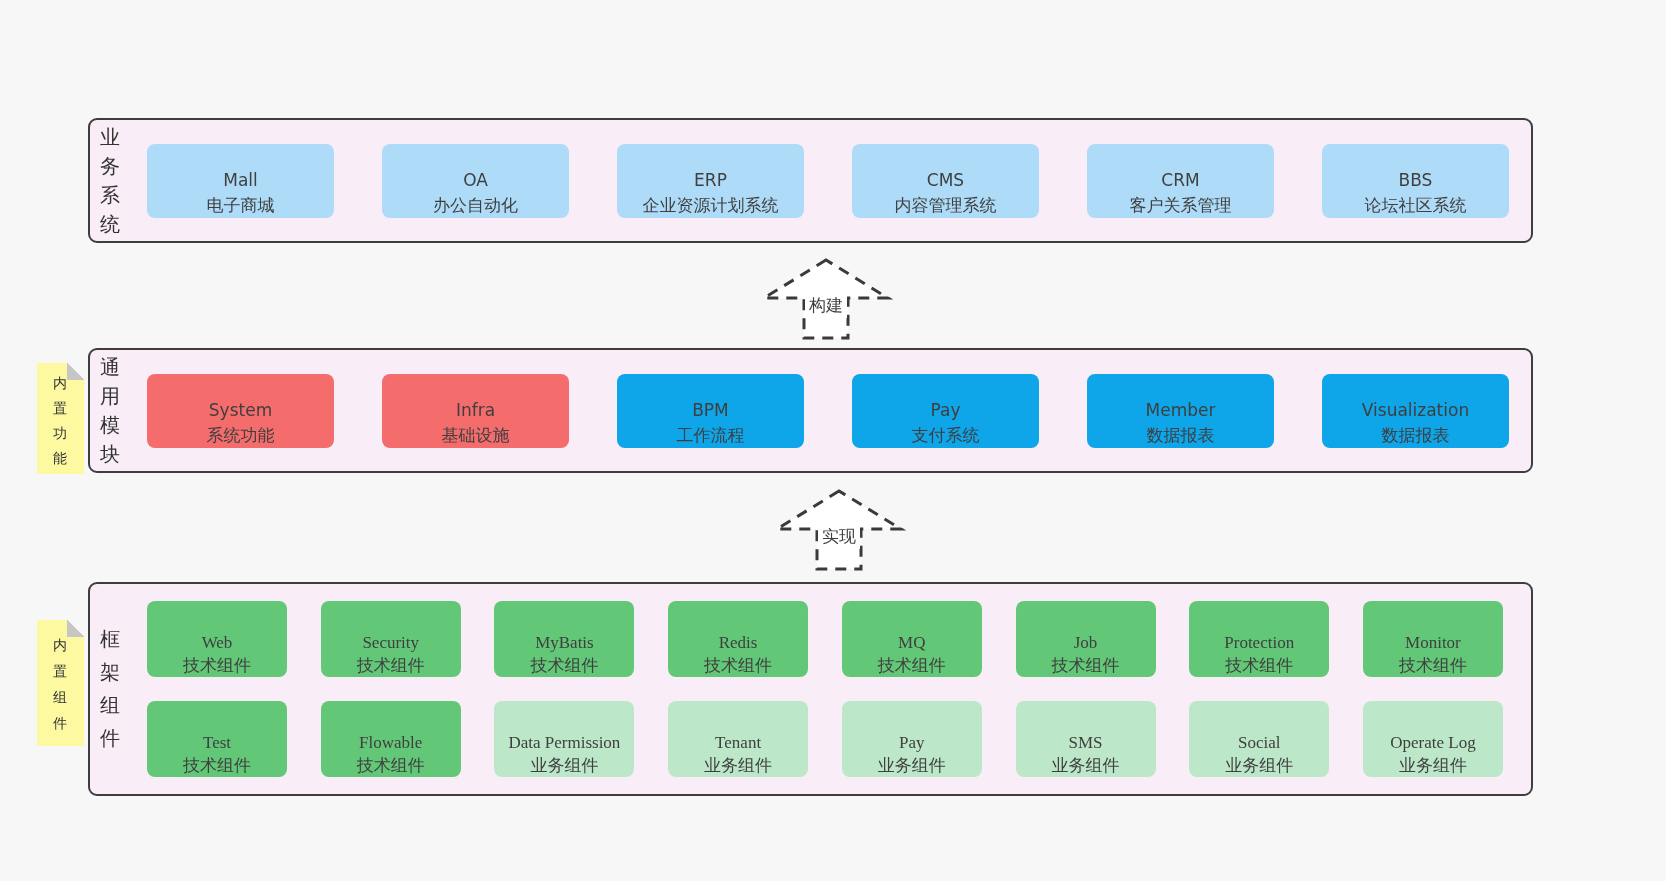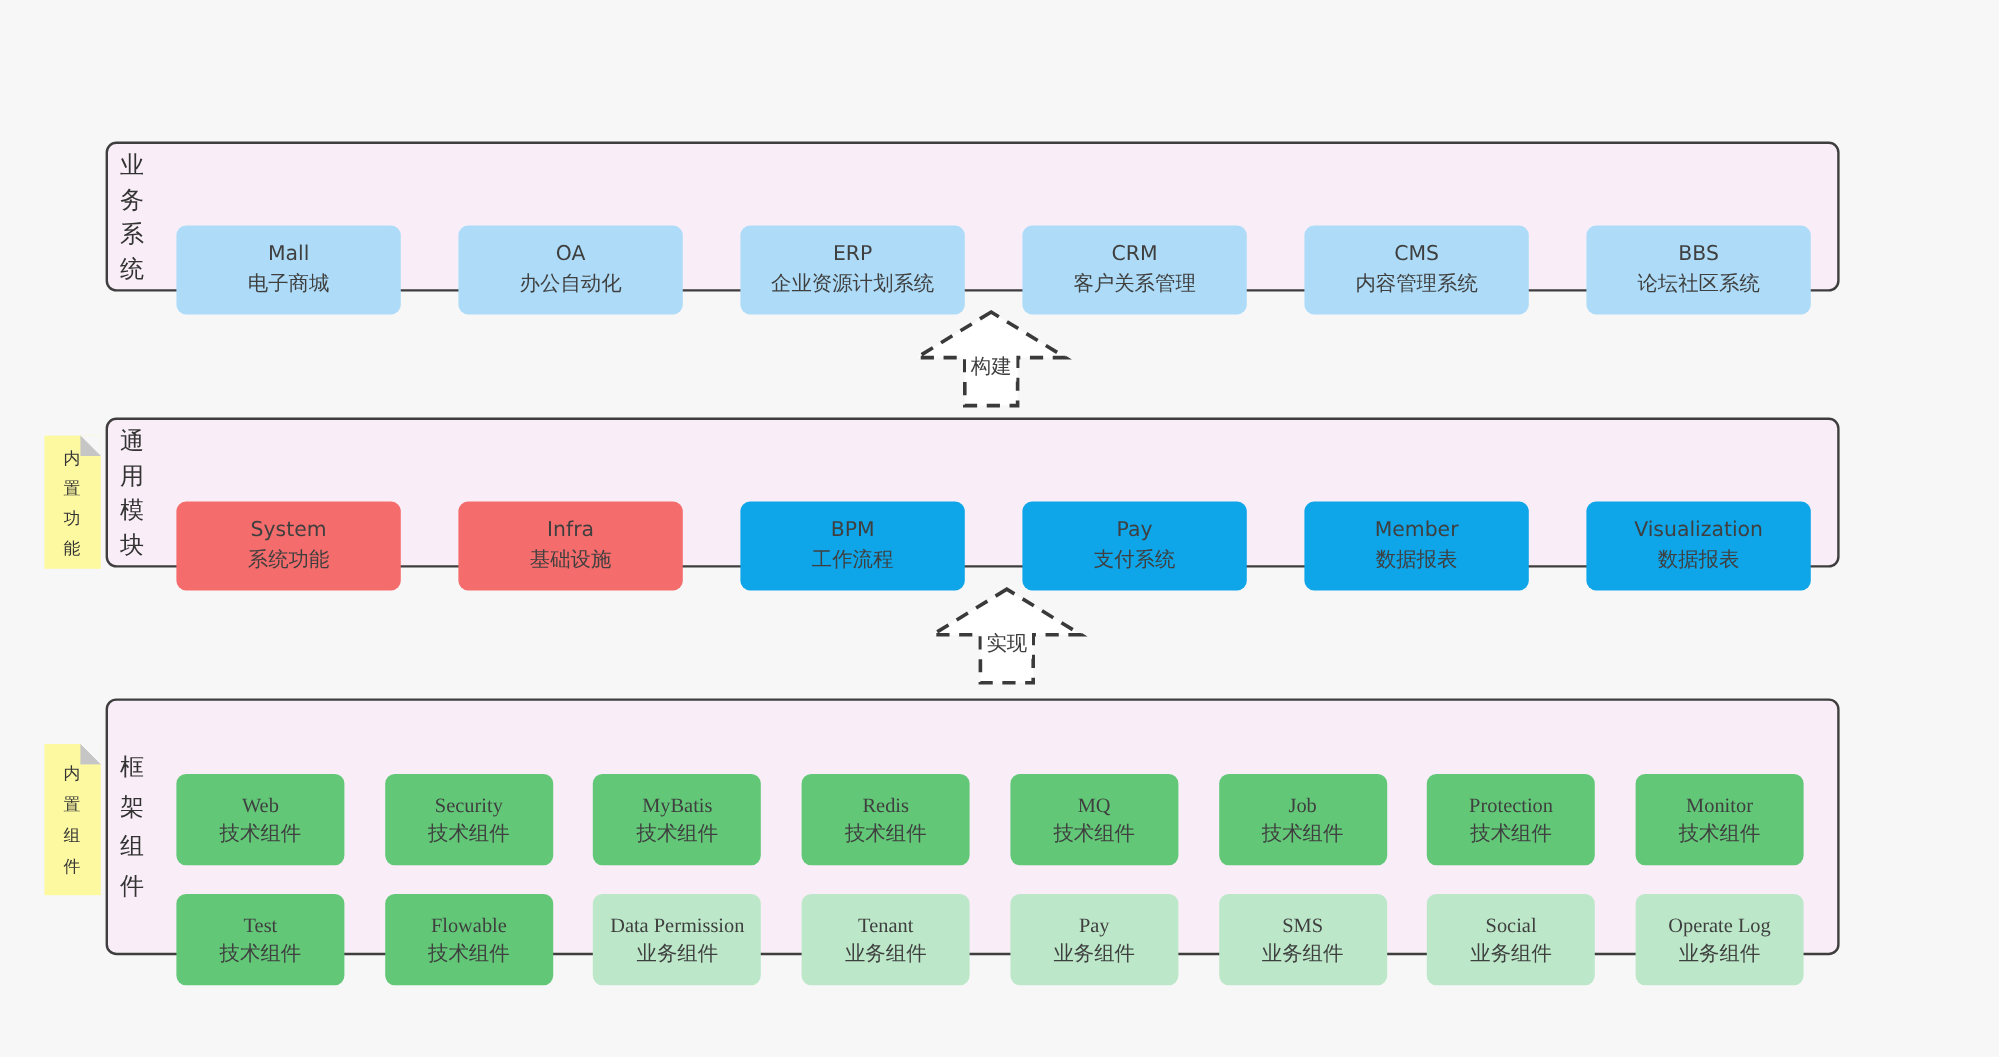--- a/index.html
+++ b/index.html
@@ -27,21 +27,21 @@
   .boxes {
     position:absolute; left:57px; right:22px;
     display:flex; justify-content:space-between;
   }
   .row-six { top:24px; }
   #band-components .boxes { right:28px;font-family:Liberation Serif, serif; }
   #row-tech { top:17px; }
   #row-biz  { top:117px; }
   .box {
     border-radius:8px; display:flex; flex-direction:column;
-    align-items:center; justify-content:center; text-align:center;margin-top:44px;
+    align-items:center; justify-content:flex-end; text-align:center;
   }
   .six   { width:187px; height:74px; font-size:17px; line-height:25px; }
   .eight { width:140px; height:76px; font-size:17px; line-height:23px; }
   .box .t, .box .s { display:block; padding:0 4px; }
   .c-blue        { background:#aedcf8; }
   .c-red         { background:#f56c6c; }
   .c-pink        { background:#0ea5e9; }
   .c-green       { background:#62c878; }
   .c-green-light { background:#bce8c9; }
   
@@ -82,26 +82,26 @@
       </div>
       <div class="box six c-blue">
         <span class="t">OA</span>
         <span class="s">办公自动化</span>
       </div>
       <div class="box six c-blue">
         <span class="t">ERP</span>
         <span class="s">企业资源计划系统</span>
       </div>
       <div class="box six c-blue">
+        <span class="t">CMS</span>
+        <span class="s">内容管理系统</span>
+      </div>
+      <div class="box six c-blue">
         <span class="t">CRM</span>
         <span class="s">客户关系管理</span>
-      </div>
-      <div class="box six c-blue">
-        <span class="t">CMS</span>
-        <span class="s">内容管理系统</span>
       </div>
       <div class="box six c-blue">
         <span class="t">BBS</span>
         <span class="s">论坛社区系统</span>
       </div>
     </div>
   </div>
 
   <div class="arrow" id="arrow-build">
     <svg width="140" height="84" viewBox="0 0 140 84">

